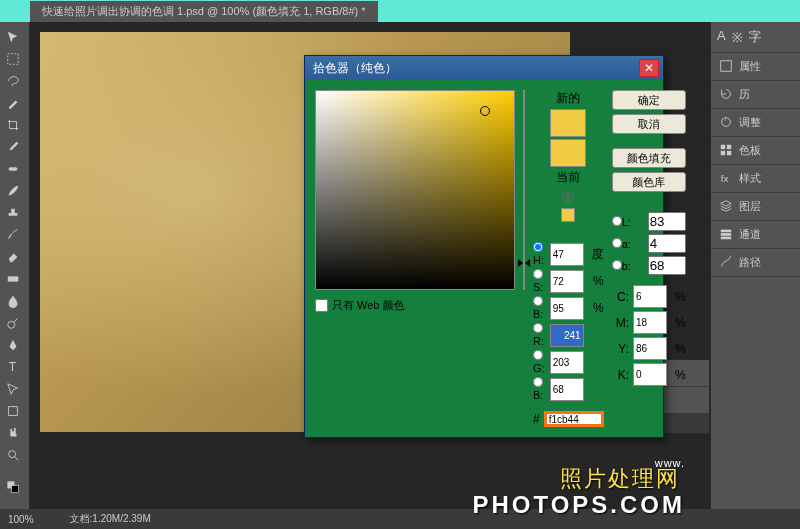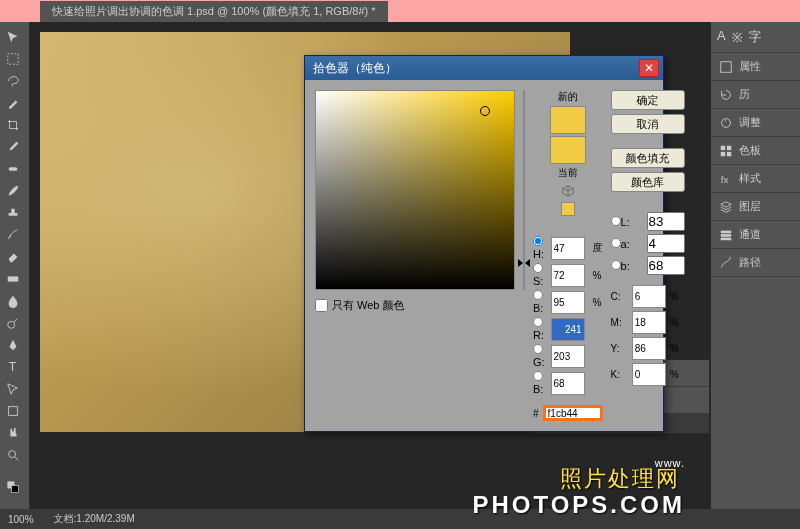--- a/index.html
+++ b/index.html
@@ -1,59 +1,59 @@
 <!DOCTYPE html>
 <html><head>
 <meta charset="utf-8">
 <style>
 * { margin: 0; padding: 0; box-sizing: border-box; font-family: "Microsoft YaHei", Arial, sans-serif; }
 body { background: #000; width: 800px; height: 529px; overflow: hidden; position: relative; }
 .app { width: 800px; height: 529px; background: #535353; position: relative; }
-.tab-bar { height: 22px; background: #fca5a5; display: flex; align-items: center; padding-left: 40px; }
+.tab-bar { height: 22px; background: #5eead4; display: flex; align-items: center; padding-left: 30px; }
 .tab { color: #ccc; font-size: 11px; padding: 3px 12px; background: #535353; }
 .main-area { display: flex; height: calc(100% - 42px); }
 .toolbar-left { width: 30px; background: #535353; border-right: 1px solid #2a2a2a; display: flex; flex-direction: column; padding-top: 4px; }
 .tool { width: 26px; height: 22px; display: flex; align-items: center; justify-content: center; color: #ccc; font-size: 12px; cursor: pointer; }
 .tool svg { width: 14px; height: 14px; fill: #ccc; }
 .canvas-wrap { flex: 1; background: #262626; display: flex; align-items: flex-start; justify-content: flex-start; padding: 10px; position: relative; }
 .canvas { width: 530px; height: 400px; background: linear-gradient(135deg, #d4b870 0%, #b89850 40%, #8a7540 100%); position: relative; overflow: hidden; }
 .canvas::before { content: ''; position: absolute; inset: 0; background: radial-gradient(ellipse at 30% 40%, rgba(230,210,150,0.5), transparent 60%); }
 .watermark { position: absolute; right: 8px; top: 2px; color: #fff; font-size: 10px; opacity: .8; }
 .watermark2 { position: absolute; right: 120px; bottom: 35px; color: #fde047; font-size: 22px; letter-spacing: 2px; text-shadow: 1px 1px 2px #000; }
 .watermark3 { position: absolute; right: 115px; bottom: 10px; color: #fff; font-size: 24px; font-weight: bold; letter-spacing: 3px; text-shadow: 1px 1px 2px #000; }
 .watermark4 { position: absolute; right: 115px; bottom: 60px; color: #fff; font-size: 11px; letter-spacing: 1px; }
 .panels-right { width: 90px; background: #535353; border-left: 1px solid #2a2a2a; }
-.panel-tab { display: flex; align-items: flex-end; color: #ccc; font-size: 11px; padding: 6px 8px; gap: 6px; border-bottom: 1px solid #3a3a3a; cursor: pointer; }
+.panel-tab { display: flex; align-items: flex-start; color: #ccc; font-size: 11px; padding: 6px 8px; gap: 6px; border-bottom: 1px solid #3a3a3a; cursor: pointer; }
 .panel-tab svg { width: 14px; height: 14px; fill: #ccc; }
 .layers { position: absolute; right: 90px; bottom: 95px; width: 180px; background: #535353; border: 1px solid #2a2a2a; }
 .layer-row { display: flex; align-items: center; padding: 4px 6px; gap: 6px; border-bottom: 1px solid #3a3a3a; }
 .layer-eye { width: 14px; height: 14px; fill: #ccc; }
 .layer-thumb { width: 22px; height: 18px; background: #f1cb44; border: 1px solid #222; }
 .layer-thumb.hue { background: linear-gradient(90deg,#f00,#ff0,#0f0,#0ff,#00f,#f0f); }
 .layer-name { color: #ddd; font-size: 10px; }
 .layer-toolbar { display: flex; gap: 8px; padding: 4px 8px; background: #3a3a3a; }
 .layer-toolbar span { color: #aaa; font-size: 10px; }
-.status-bar { height: 20px; background: #3a3a3a; display: flex; align-items: center; color: #ccc; font-size: 10px; padding: 0 8px; gap: 20px; }
-
-
-.dialog { position: absolute; left: 304px; top: 55px; width: 360px; background: #a3a3a3; border: 1px solid #0a246a; box-shadow: 3px 3px 8px rgba(0,0,0,.5); }
+.status-bar { height: 20px; background: #3a3a3a; display: flex; align-items: center; color: #ccc; font-size: 10px; padding: 0 8px; gap: 36px; }
+
+
+.dialog { position: absolute; left: 304px; top: 55px; width: 360px; background: #15803d; border: 1px solid #0a246a; box-shadow: 3px 3px 8px rgba(0,0,0,.5); }
 .dialog-title { height: 24px; background: linear-gradient(#3b6ea5,#2a5b94); color: #fff; display: flex; align-items: center; justify-content: space-between; padding: 0 4px 0 8px; font-size: 12px; }
 .close-btn { width: 20px; height: 18px; background: #e04343; color: #fff; display: flex; align-items: center; justify-content: center; cursor: pointer; font-size: 12px; border: 1px solid #c02020; }
 .dialog-body { padding: 10px; display: flex; gap: 8px; font-size: 11px; }
 .col-field { position: relative; width: 200px; height: 200px; background: linear-gradient(to right, #fff, #ffcc00); border: 1px solid #888; }
 .col-field::after { content:''; position:absolute; inset:0; background: linear-gradient(to top, #000, transparent); }
 .picker-mark { position:absolute; top:15px; right:24px; width:10px; height:10px; border:1px solid #000; border-radius:50%; }
 .hue-strip { width: 16px; height: 200px; background: linear-gradient(to bottom,#f00 0%,#f0f 17%,#00f 34%,#0ff 50%,#0f0 67%,#ff0 84%,#f00 100%); border:1px solid #888; position: relative; }
 .hue-arrow { position:absolute; top:168px; left:-6px; width:0; height:0; border-top:4px solid transparent; border-bottom:4px solid transparent; border-left:5px solid #000; }
 .hue-arrow.r { left:auto; right:-6px; border-left:none; border-right:5px solid #000; }
 .mid-col { display:flex; flex-direction:column; align-items:center; gap:2px; }
 .swatch { width: 36px; height: 28px; border:1px solid #888; }
 .small-sw { width:14px; height:14px; border:1px solid #888; margin-top:2px; }
 .cube { width:14px; height:14px; margin-top:2px; }
-.lbl { font-size:10px; color:#000; }
+.lbl { font-size:12px; color:#000;text-align:right; }
 .right-col { display:flex; flex-direction:column; gap:4px; }
 .btn { width: 74px; height: 20px; background: #ece9d8; border:1px solid #888; border-radius:3px; font-size:11px; cursor:pointer; display:flex; align-items:center; justify-content:center; }
 .fields { display:grid; grid-template-columns: auto 38px auto; gap:3px 4px; align-items:center; margin-top:6px; }
 .fields input[type=text] { width:34px; height:23px; font-size:10px; border:1px solid #888; padding:0 2px; }
 .fields .sel { background:#316ac5; color:#fff;text-align:right; }
 .fields2 { display:grid; grid-template-columns: auto 38px; gap:3px 4px; align-items:center; margin-top:6px; }
 .radio { width:10px; height:10px; }
 .hex-row { margin-top:8px; display:flex; align-items:center; gap:4px; }
 .hex-row input { width:60px; height:16px; font-size:10px; border:3px solid #f97316; padding:0 2px; }
 .webonly { margin-top:8px; display:flex; align-items:center; gap:4px; font-size:11px; }

